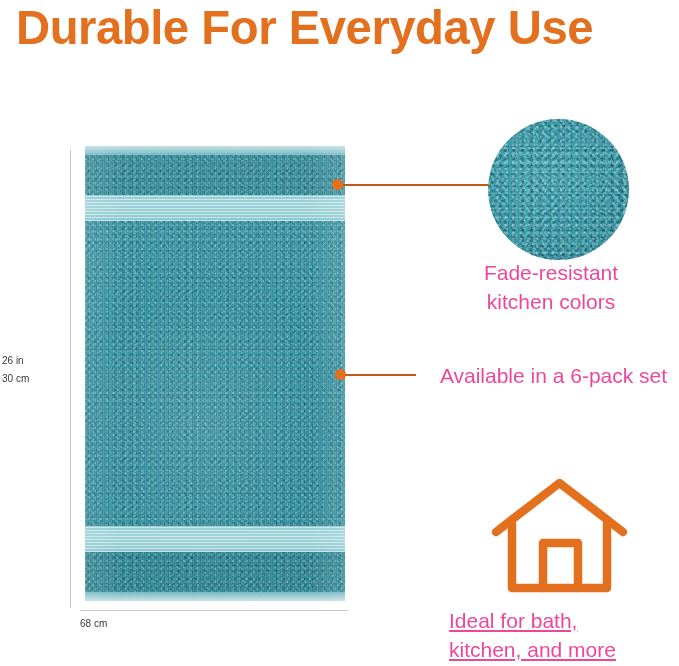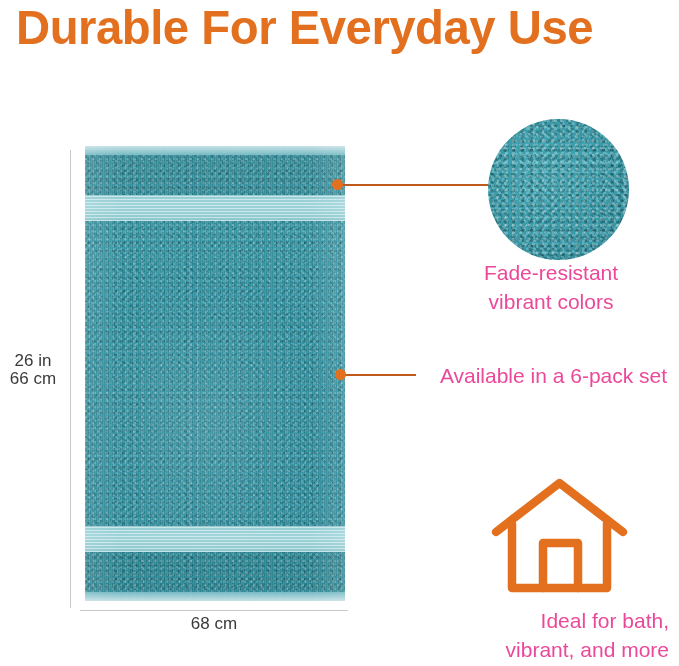--- a/index.html
+++ b/index.html
@@ -131,23 +131,23 @@
     position: absolute;
     left: 80px;
     top: 610px;
     width: 268px;
     height: 1px;
     background: #c8c8c8;
   }
   .dim-label {
     position: absolute;
     color: #3a3a3a;
-    font-size: 17px;
+    font-size: 10px;
     line-height: 18px;
-    text-align: center;
+    text-align: left;
     white-space: nowrap;
   }
   .dim-left  { left: 2px;  top: 352px; width: 62px; }
   .dim-bottom{ left: 80px; top: 615px; width: 268px; }
 
   
   .leader-line {
     position: absolute;
     height: 1.6px;
     background: #c05a1c;
@@ -211,21 +211,22 @@
     left: 428px;
     top: 361px;
     width: 251px;
     text-align: center;
     white-space: nowrap;
   }
   .callout-house {
     left: 449px;
     top: 606px;
     width: 220px;
-    text-align: right;
+    text-align: left;
+    text-decoration: underline;
   }
 
   
   .house-icon {
     position: absolute;
     left: 490px;
     top: 478px;
     width: 139px;
     height: 118px;
   }
@@ -246,38 +247,38 @@
     <div class="hem top"></div>
     <div class="hem bottom"></div>
     <div class="towel-sheen"></div>
   </div>
 
   <div class="measure-v"></div>
   <div class="measure-h"></div>
 
   <div class="dim-label dim-left">
     <div>26 in</div>
-    <div>66 cm</div>
+    <div>30 cm</div>
   </div>
 
   <div class="dim-label dim-bottom">
     <div>68 cm</div>
   </div>
 
   <div class="leader-line l1"></div>
   <div class="leader-dot d1"></div>
 
   <div class="leader-line l2"></div>
   <div class="leader-dot d2"></div>
 
   <div class="swatch"></div>
 
   <div class="callout callout-fade">
     <div>Fade-resistant</div>
-    <div>vibrant colors</div>
+    <div>kitchen colors</div>
   </div>
 
   <div class="callout callout-pack">
     <div>Available in a 6-pack set</div>
   </div>
 
   <div class="house-icon">
     <svg viewBox="0 0 139 118" width="139" height="118" aria-hidden="true">
       <g fill="none" stroke="#E2701E" stroke-width="8.5" stroke-linecap="round" stroke-linejoin="round">
 
@@ -285,16 +286,16 @@
 
         <path d="M22 46 L22 110 L117 110 L117 46"></path>
 
         <path d="M53 110 L53 65 L88 65 L88 110"></path>
       </g>
     </svg>
   </div>
 
   <div class="callout callout-house">
     <div>Ideal for bath,</div>
-    <div>vibrant, and more</div>
+    <div>kitchen, and more</div>
   </div>
 
 </div>
 
 </body></html>

